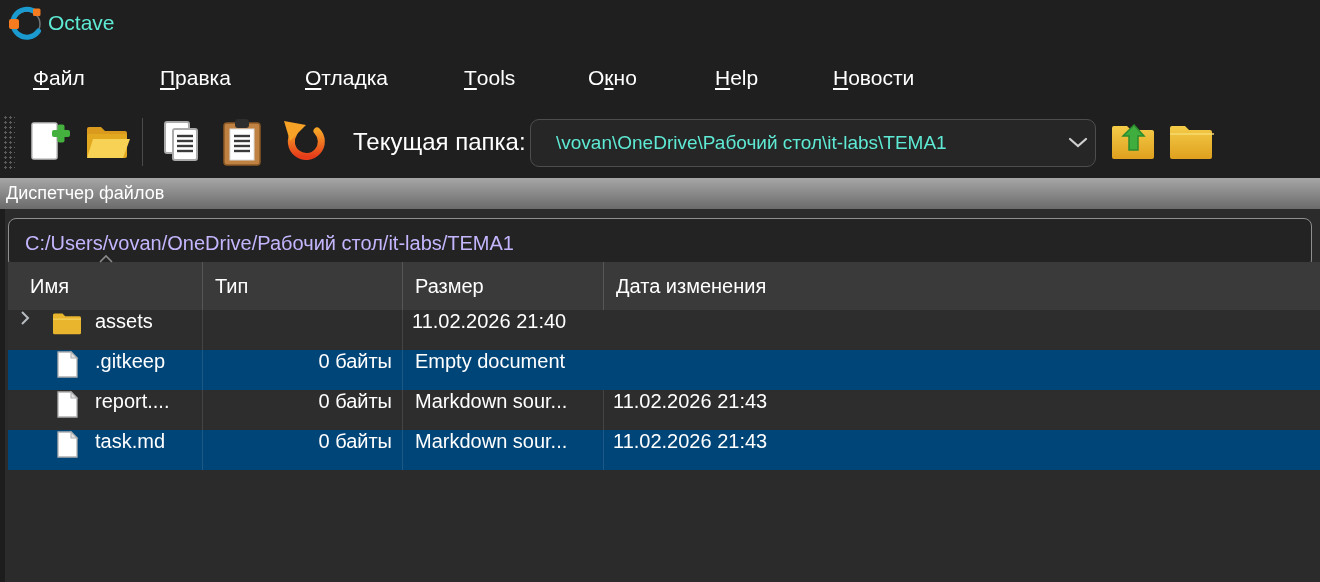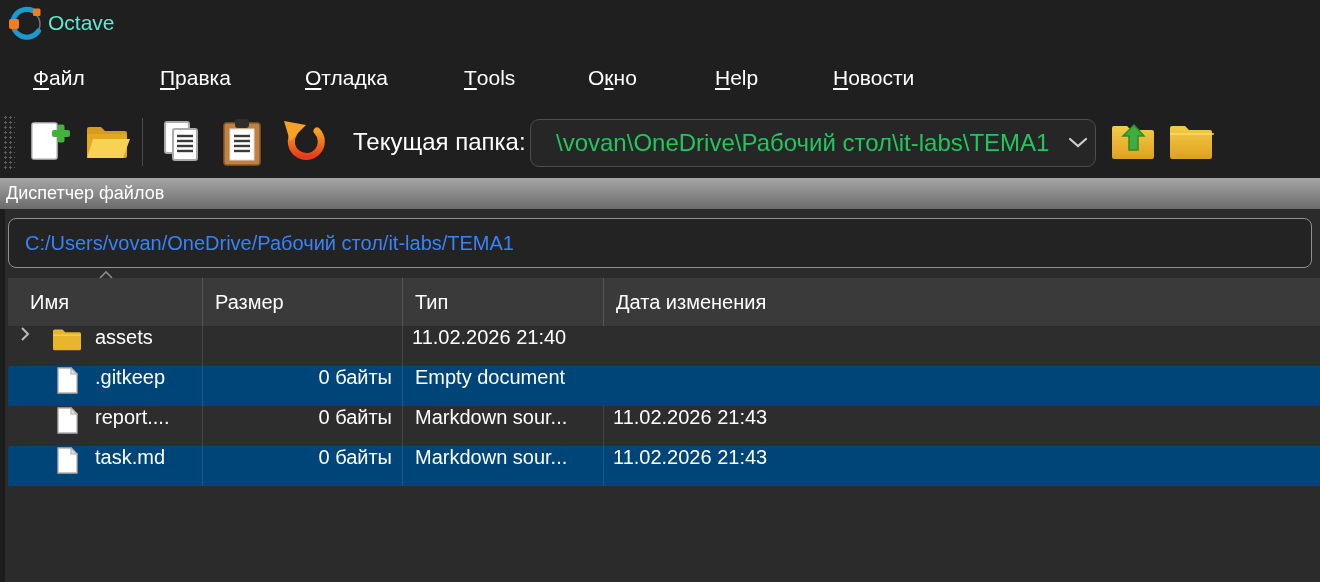--- a/index.html
+++ b/index.html
@@ -20,34 +20,34 @@
   
   .toolbar{position:absolute;left:0;top:105px;width:100%;height:73px;}
   .grip{position:absolute;left:3px;top:10px;width:12px;height:54px;
     background-image:radial-gradient(#5c5c5c 1.1px, transparent 1.2px);
     background-size:5px 5px;}
   .tbtn{position:absolute;top:11px;width:52px;height:52px;display:flex;align-items:center;justify-content:center;}
   .tsep{position:absolute;left:142px;top:13px;width:1px;height:48px;background:#4a4a4a;}
   .tb-label{position:absolute;left:353px;top:0;height:73px;display:flex;align-items:center;font-size:24px;color:#fff;}
   .combo{position:absolute;left:530px;top:14px;width:566px;height:48px;box-sizing:border-box;
     background:#262626;border:1px solid #4d4d4d;border-radius:9px;display:flex;align-items:center;}
-  .combo-text{padding-left:25px;font-size:24px;color:#22c55e;white-space:nowrap;overflow:hidden;flex:1;}
+  .combo-text{padding-left:25px;font-size:19px;color:#5eead4;white-space:nowrap;overflow:hidden;flex:1;}
   .combo-arrow{width:34px;display:flex;justify-content:center;align-items:center;}
   
   .panel-titlebar{position:absolute;left:0;top:178px;width:100%;height:31px;
     background:linear-gradient(#a6a6a6,#6b6b6b);display:flex;align-items:center;}
   .panel-title{padding-left:6px;font-size:18px;color:#ffffff;}
   
   .panel{position:absolute;left:0;top:209px;width:100%;height:373px;background:#2b2b2b;}
   .panel-edge{position:absolute;left:0;top:0;width:5px;height:373px;background:#1d1d1d;}
   .path-field{position:absolute;left:8px;top:9px;width:1304px;height:50px;box-sizing:border-box;
     background:#232323;border:1px solid #8f8f8f;border-radius:8px;
-    font-size:20px;color:#3b82f6;line-height:48px;padding-left:16px;white-space:nowrap;overflow:hidden;}
-  
-  .ftable{position:absolute;left:8px;top:69px;right:0;}
+    font-size:20px;color:#c4b5fd;line-height:48px;padding-left:16px;white-space:nowrap;overflow:hidden;}
+  
+  .ftable{position:absolute;left:8px;top:53px;right:0;}
   .thead{display:grid;grid-template-columns:195px 200px 201px 1fr;height:48px;background:#3a3a3a;position:relative;}
   .th{display:flex;align-items:center;font-size:20px;color:#fff;border-right:1px solid #575757;box-sizing:border-box;}
   .th:last-child{border-right:none;}
   .th-name{padding-left:22px;}
   .th-pad{padding-left:12px;}
   .sort-ind{position:absolute;left:90px;top:-8px;}
   .trow{display:grid;grid-template-columns:195px 200px 201px 1fr;height:40px;background:#2d2d2d;}
   .trow.selected{background:#004578;}
   .td{display:flex;align-items:flex-start;font-size:20px;color:#fff;box-sizing:border-box;
     border-right:1px solid rgba(255,255,255,0.11);overflow:hidden;white-space:nowrap;}
@@ -193,22 +193,22 @@
 
     <div class="path-field">C:/Users/vovan/OneDrive/Рабочий стол/it-labs/ТЕМА1</div>
 
     <div class="ftable">
 
       <div class="thead">
         <svg class="sort-ind" width="16" height="9" viewBox="0 0 16 9">
           <polyline points="2,8 8,2 14,8" fill="none" stroke="#8a8a8a" stroke-width="1.6"></polyline>
         </svg>
         <div class="th th-name">Имя</div>
+        <div class="th th-pad">Тип</div>
         <div class="th th-pad">Размер</div>
-        <div class="th th-pad">Тип</div>
         <div class="th th-pad">Дата изменения</div>
       </div>
 
       <div class="trow">
         <div class="td td-name">
           <span class="expander">
             <svg width="10" height="16" viewBox="0 0 10 16">
                 <polyline points="2,2 8,8 2,14" fill="none" stroke="#b9bdc1" stroke-width="2"></polyline>
               </svg>
           </span>

